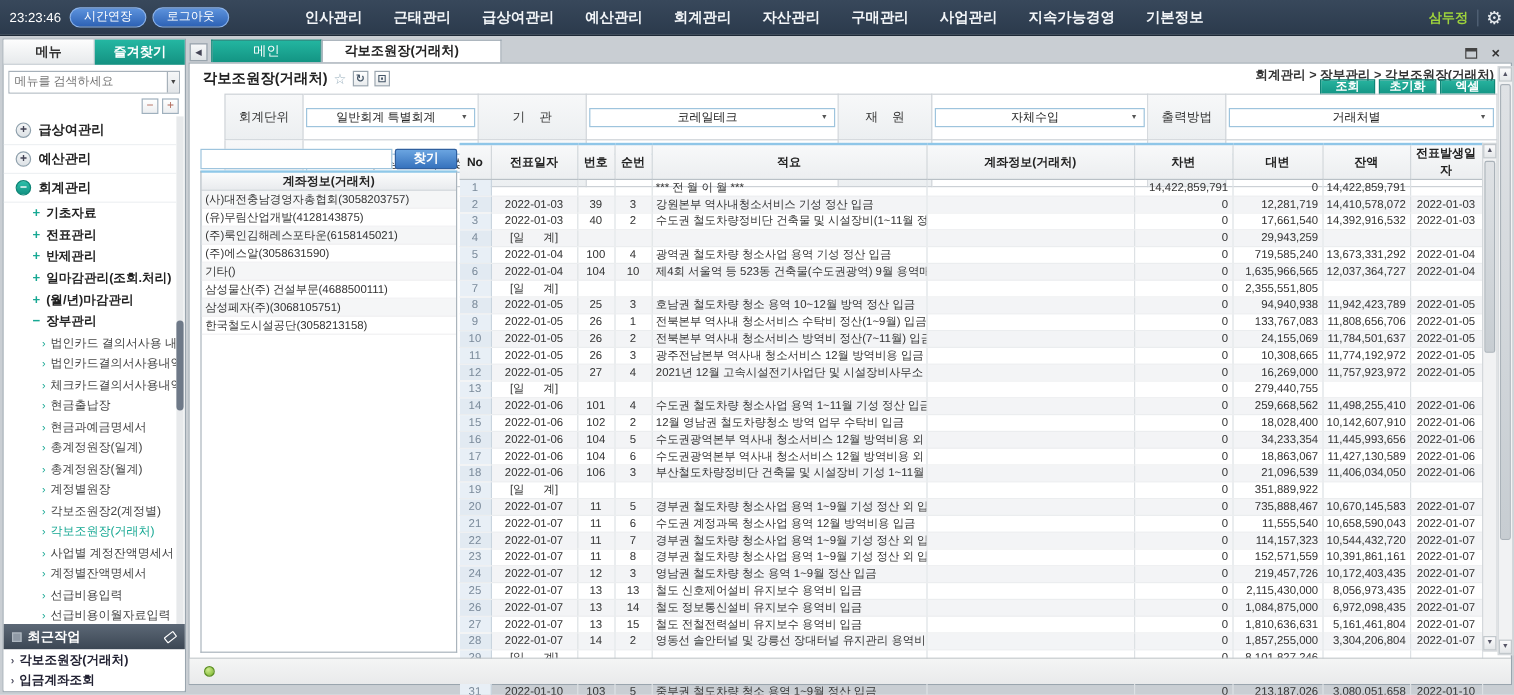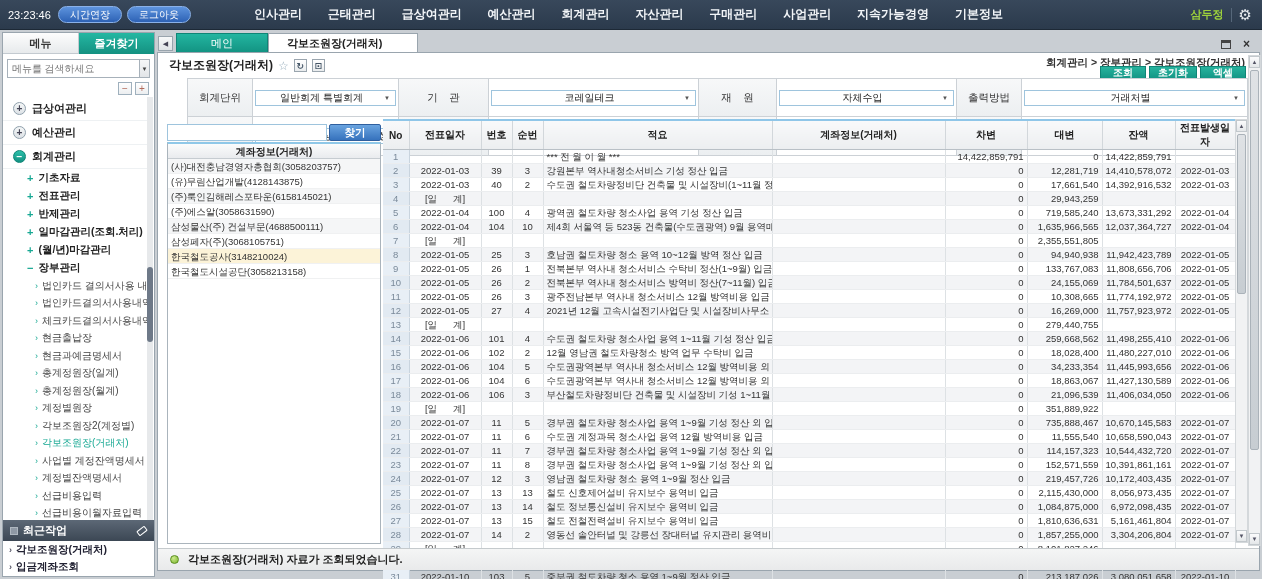--- a/index.html
+++ b/index.html
@@ -377,23 +377,23 @@
       <input value="" style="">
       <div class="findbtn">찾기</div>
     </div>
     <div class="vlist">
       <div class="vhdr">계좌정보(거래처)</div>
       <div id="vendor-items">
           <div class="vitem">(사)대전충남경영자총협회(3058203757)</div>
           <div class="vitem">(유)무림산업개발(4128143875)</div>
           <div class="vitem">(주)룩인김해레스포타운(6158145021)</div>
           <div class="vitem">(주)에스알(3058631590)</div>
+          <div class="vitem">기타()</div>
           <div class="vitem">삼성물산(주) 건설부문(4688500111)</div>
           <div class="vitem">삼성페자(주)(3068105751)</div>
-          <div class="vitem sel">한국철도공사(3148210024)</div>
           <div class="vitem">한국철도시설공단(3058213158)</div>
         </div>
     </div>
 
     <div class="grid">
       <table>
         <colgroup>
           <col style="width:26px">
             <col style="width:72px">
             <col style="width:31px">
@@ -590,21 +590,21 @@
             </tr>
             <tr>
               <td class="c-no">15</td>
               <td class="c-date">2022-01-06</td>
               <td class="c-num">102</td>
               <td class="c-seq">2</td>
               <td class="c-desc">12월 영남권 철도차량청소 방역 업무 수탁비 입금</td>
               <td class="c-acct"></td>
               <td class="c-debit">0</td>
               <td class="c-credit">18,028,400</td>
-              <td class="c-bal">11,480,227,010</td>
+              <td class="c-bal">10,142,607,910</td>
               <td class="c-vdate">2022-01-06</td>
             </tr>
             <tr class="alt">
               <td class="c-no">16</td>
               <td class="c-date">2022-01-06</td>
               <td class="c-num">104</td>
               <td class="c-seq">5</td>
               <td class="c-desc">수도권광역본부 역사내 청소서비스 12월 방역비용 외 입금</td>
               <td class="c-acct"></td>
               <td class="c-debit">0</td>
@@ -803,16 +803,15 @@
     </div>
 
     <div class="vscroll vs-page">
       <div class="vs-arrow vs-up">▲</div>
       <div class="vs-thumb" style="top:14px;height:380px"></div>
       <div class="vs-arrow vs-down">▼</div>
     </div>
 
     <div class="statusbar">
       <span class="gdot"></span>
-      <span class="stxt">각보조원장(거래처) 자료가 조회되었습니다.</span>
     </div>
   </div>
 </div>
 
 </body></html>

